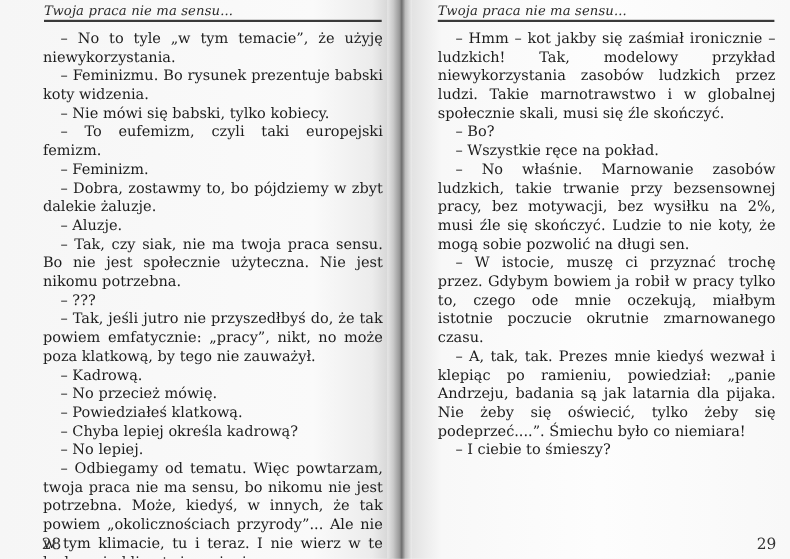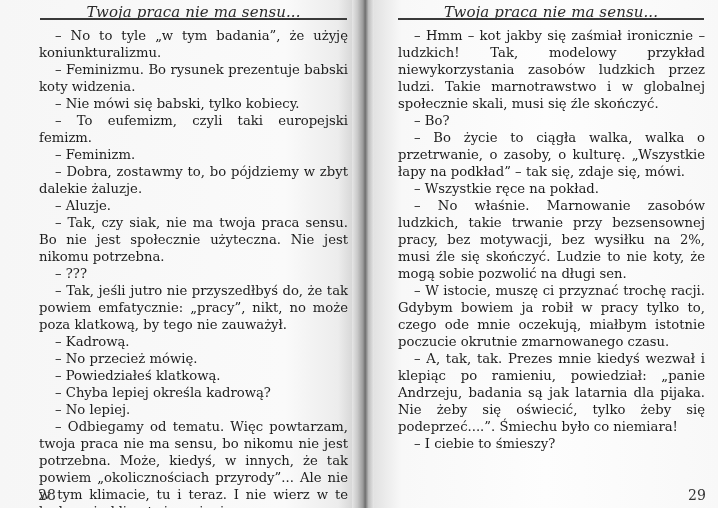--- a/index.html
+++ b/index.html
@@ -18,22 +18,22 @@
   }
   .gutter {
     position:absolute; left:352px; top:0; width:22px; height:508px;
     background:linear-gradient(to right, #e6e6e6 0%, #c9c9c9 25%, #9a9a9a 50%, #6e6e6e 60%, #bdbdbd 75%, #e8e8e8 100%);
   }
   .page-right {
     left:374px; width:344px;
     background:linear-gradient(to right, #e2e2e2 0%, #f8f8f8 8%, #fdfdfd 50%, #f8f8f8 100%);
   }
   .running-head {
-    position:absolute; top:3px; text-align:center;
-    font-style:italic; font-size:15px; letter-spacing:0.1px; color:#2a2a2a;
+    position:absolute; top:3px; text-align:left;
+    font-style:italic; font-size:12px; letter-spacing:0.1px; color:#2a2a2a;
   }
   .head-rule {
     position:absolute; top:18px; height:1.5px; background:#3a3a3a;
   }
   .page-left .running-head { left:40px; width:307px; }
   .page-left .head-rule { left:40px; width:307px; }
   .page-right .running-head { left:24px; width:306px; }
   .page-right .head-rule { left:24px; width:306px; }
 
   .body-text {
@@ -51,21 +51,21 @@
   .page-left .folio { left:38px; top:487px; }
   .page-right .folio { left:314px; top:487px; }
 </style>
 </head>
 <body>
 
 <div class="page page-left">
   <div class="running-head">Twoja praca nie ma sensu...</div>
   <div class="head-rule"></div>
   <div class="body-text" id="left-body">
-      <p class="para">– No to tyle „w tym badania”, że użyję koniunkturalizmu.</p>
+      <p class="para">– No to tyle „w tym temacie”, że użyję niewykorzystania.</p>
       <p class="para">– Feminizmu. Bo rysunek prezentuje babski koty wi­dzenia.</p>
       <p class="para">– Nie mówi się babski, tylko kobiecy.</p>
       <p class="para">– To eufemizm, czyli taki europejski femizm.</p>
       <p class="para">– Feminizm.</p>
       <p class="para">– Dobra, zostawmy to, bo pójdziemy w zbyt dalekie żalu­zje.</p>
       <p class="para">– Aluzje.</p>
       <p class="para">– Tak, czy siak, nie ma twoja praca sensu. Bo nie jest spo­łecznie użyteczna. Nie jest nikomu potrzebna.</p>
       <p class="para">– ???</p>
       <p class="para">– Tak, jeśli jutro nie przyszedłbyś do, że tak powiem em­fatycznie: „pracy”, nikt, no może poza klatkową, by tego nie zauważył.</p>
       <p class="para">– Kadrową.</p>
@@ -79,21 +79,20 @@
 </div>
 
 <div class="gutter"></div>
 
 <div class="page page-right">
   <div class="running-head">Twoja praca nie ma sensu...</div>
   <div class="head-rule"></div>
   <div class="body-text" id="right-body">
       <p class="para">– Hmm – kot jakby się zaśmiał ironicznie – ludzkich! Tak, modelowy przykład niewykorzystania zasobów ludzkich przez ludzi. Takie marnotrawstwo i w globalnej społecznie skali, musi się źle skończyć.</p>
       <p class="para">– Bo?</p>
-      <p class="para">– Bo życie to ciągła walka, walka o przetrwanie, o zasoby, o kulturę. „Wszystkie łapy na podkład” – tak się, zdaje się, mówi.</p>
       <p class="para">– Wszystkie ręce na pokład.</p>
       <p class="para">– No właśnie. Marnowanie zasobów ludzkich, takie trwa­nie przy bezsensownej pracy, bez motywacji, bez wysiłku na 2%, musi źle się skończyć. Ludzie to nie koty, że mogą sobie pozwolić na długi sen.</p>
-      <p class="para">– W istocie, muszę ci przyznać trochę racji. Gdybym bo­wiem ja robił w pracy tylko to, czego ode mnie oczekują, miał­bym istotnie poczucie okrutnie zmarnowanego czasu.</p>
+      <p class="para">– W istocie, muszę ci przyznać trochę przez. Gdybym bo­wiem ja robił w pracy tylko to, czego ode mnie oczekują, miał­bym istotnie poczucie okrutnie zmarnowanego czasu.</p>
       <p class="para">– A, tak, tak. Prezes mnie kiedyś wezwał i klepiąc po ra­mieniu, powiedział: „panie Andrzeju, badania są jak latarnia dla pijaka. Nie żeby się oświecić, tylko żeby się podeprzeć....”. Śmiechu było co niemiara!</p>
       <p class="para">– I ciebie to śmieszy?</p>
     </div>
   <div class="folio">29</div>
 </div>
 
 </body></html>

